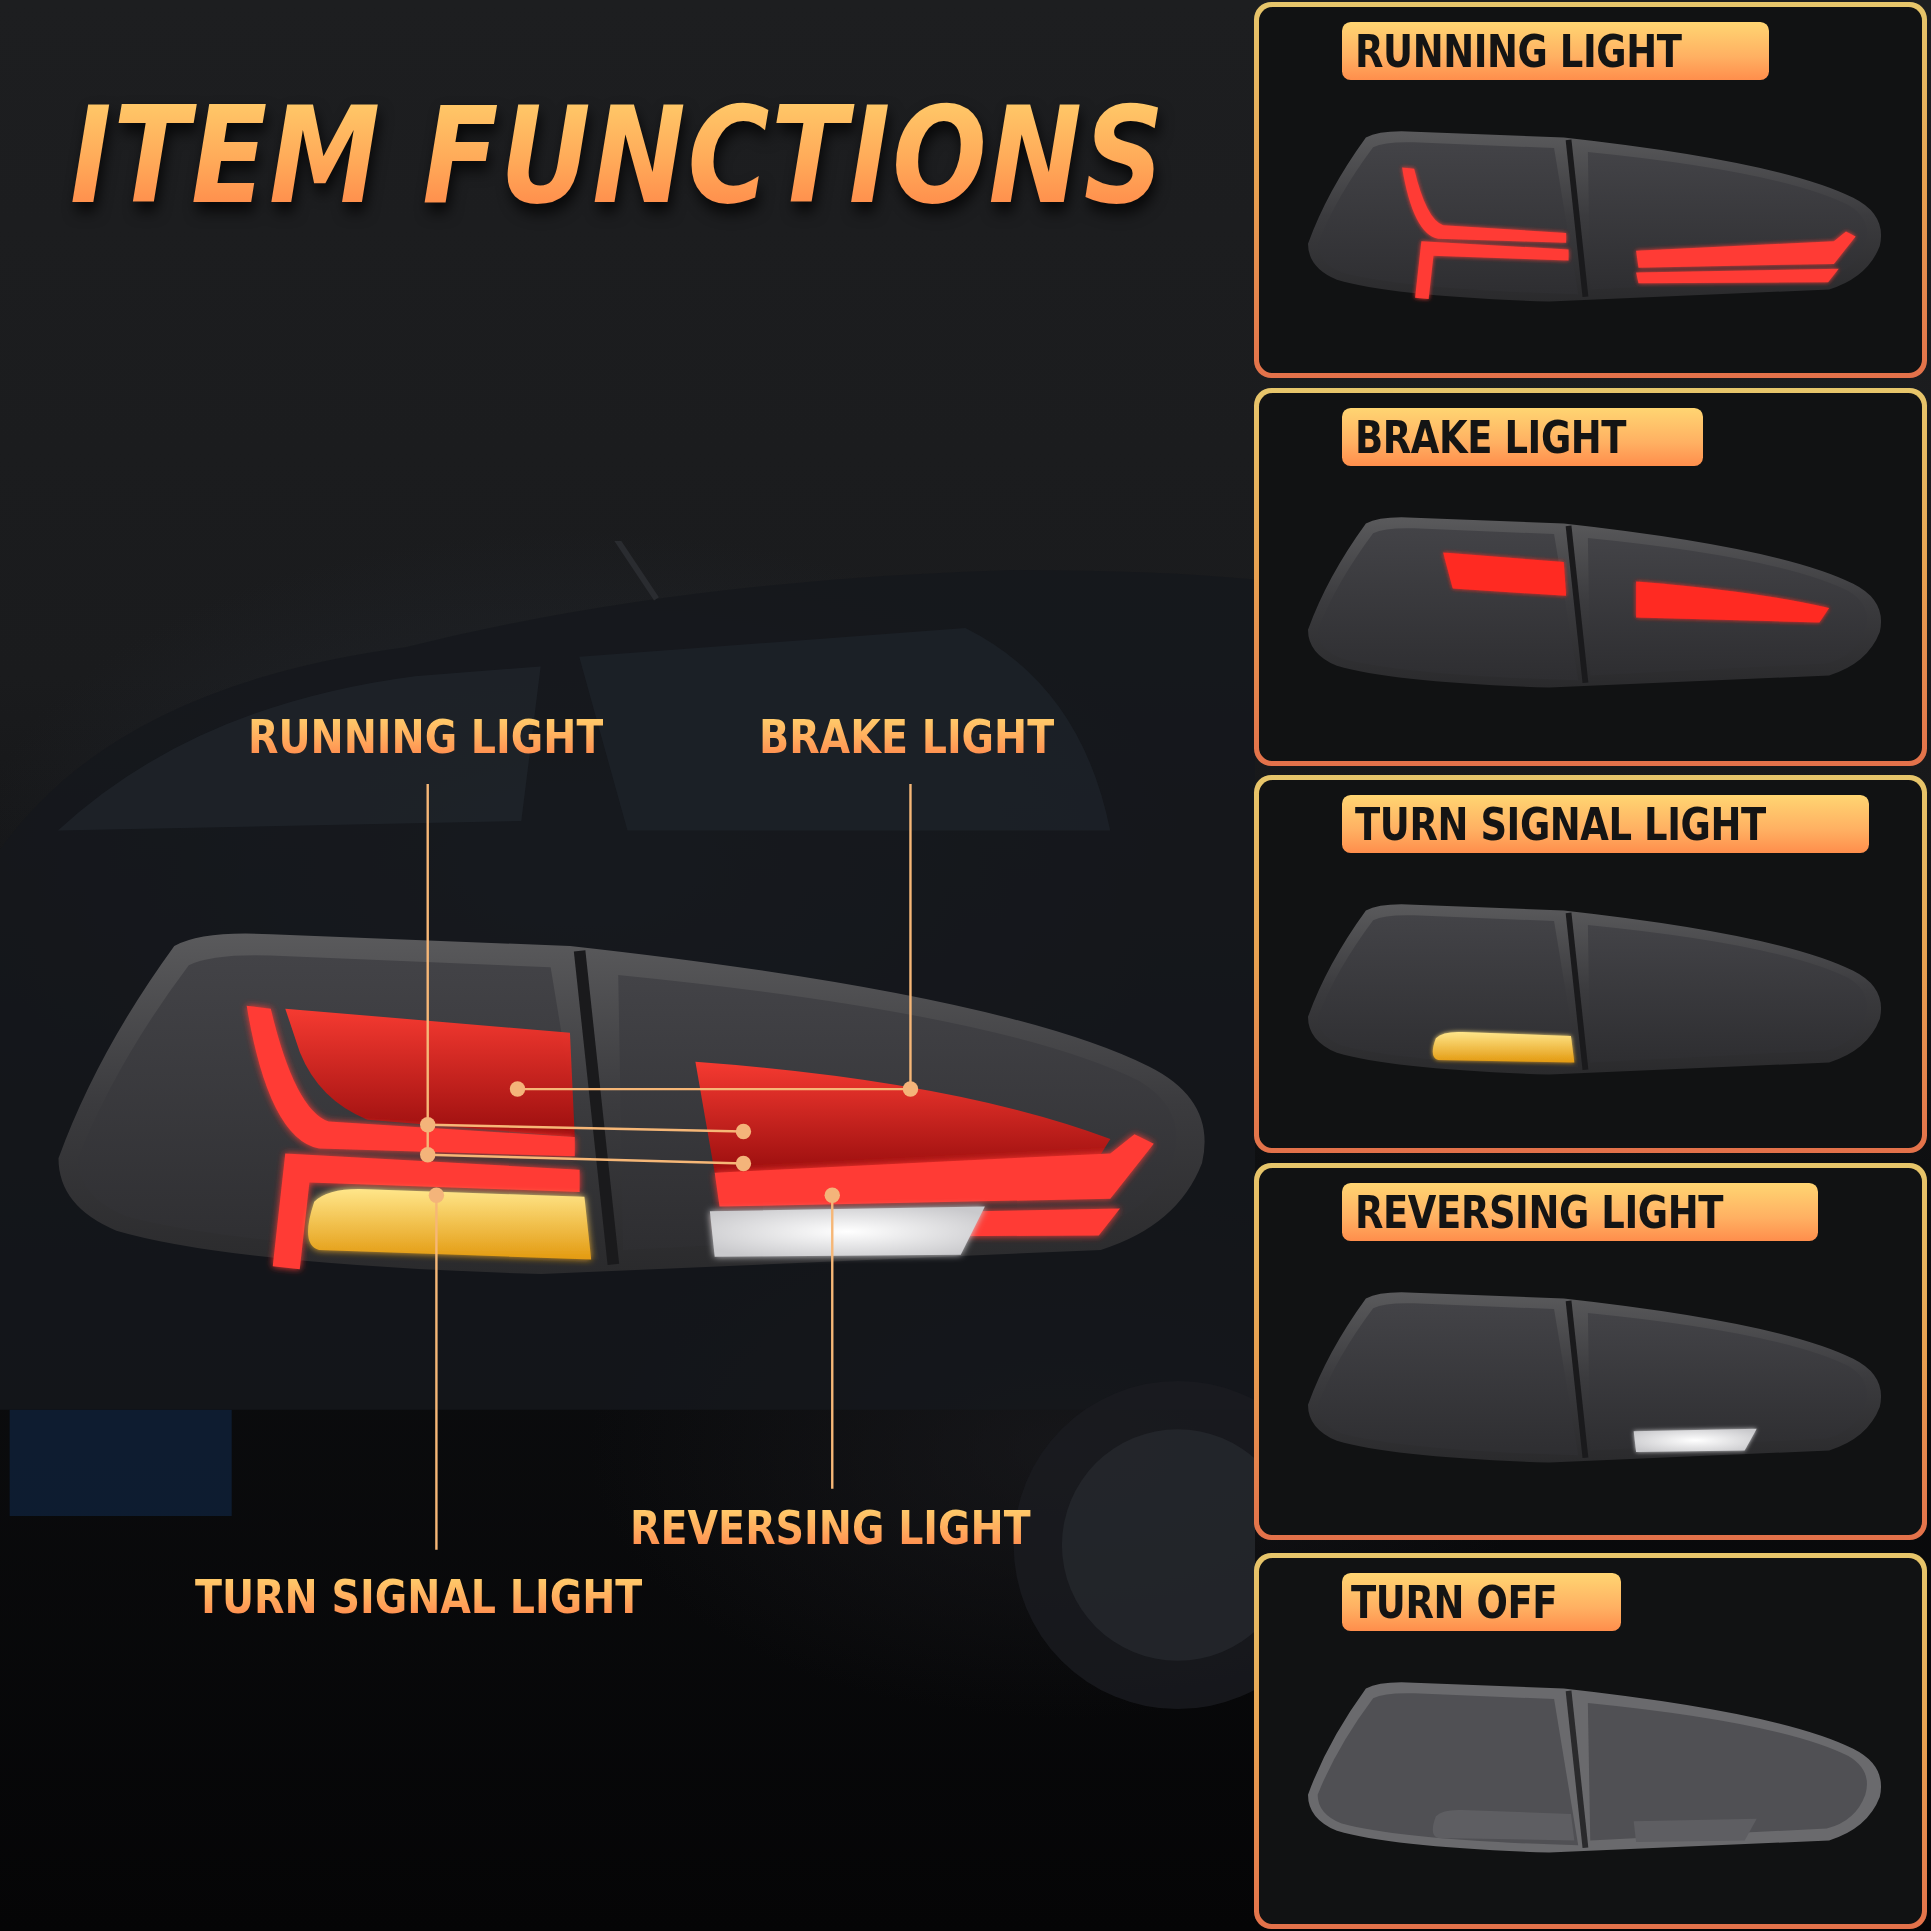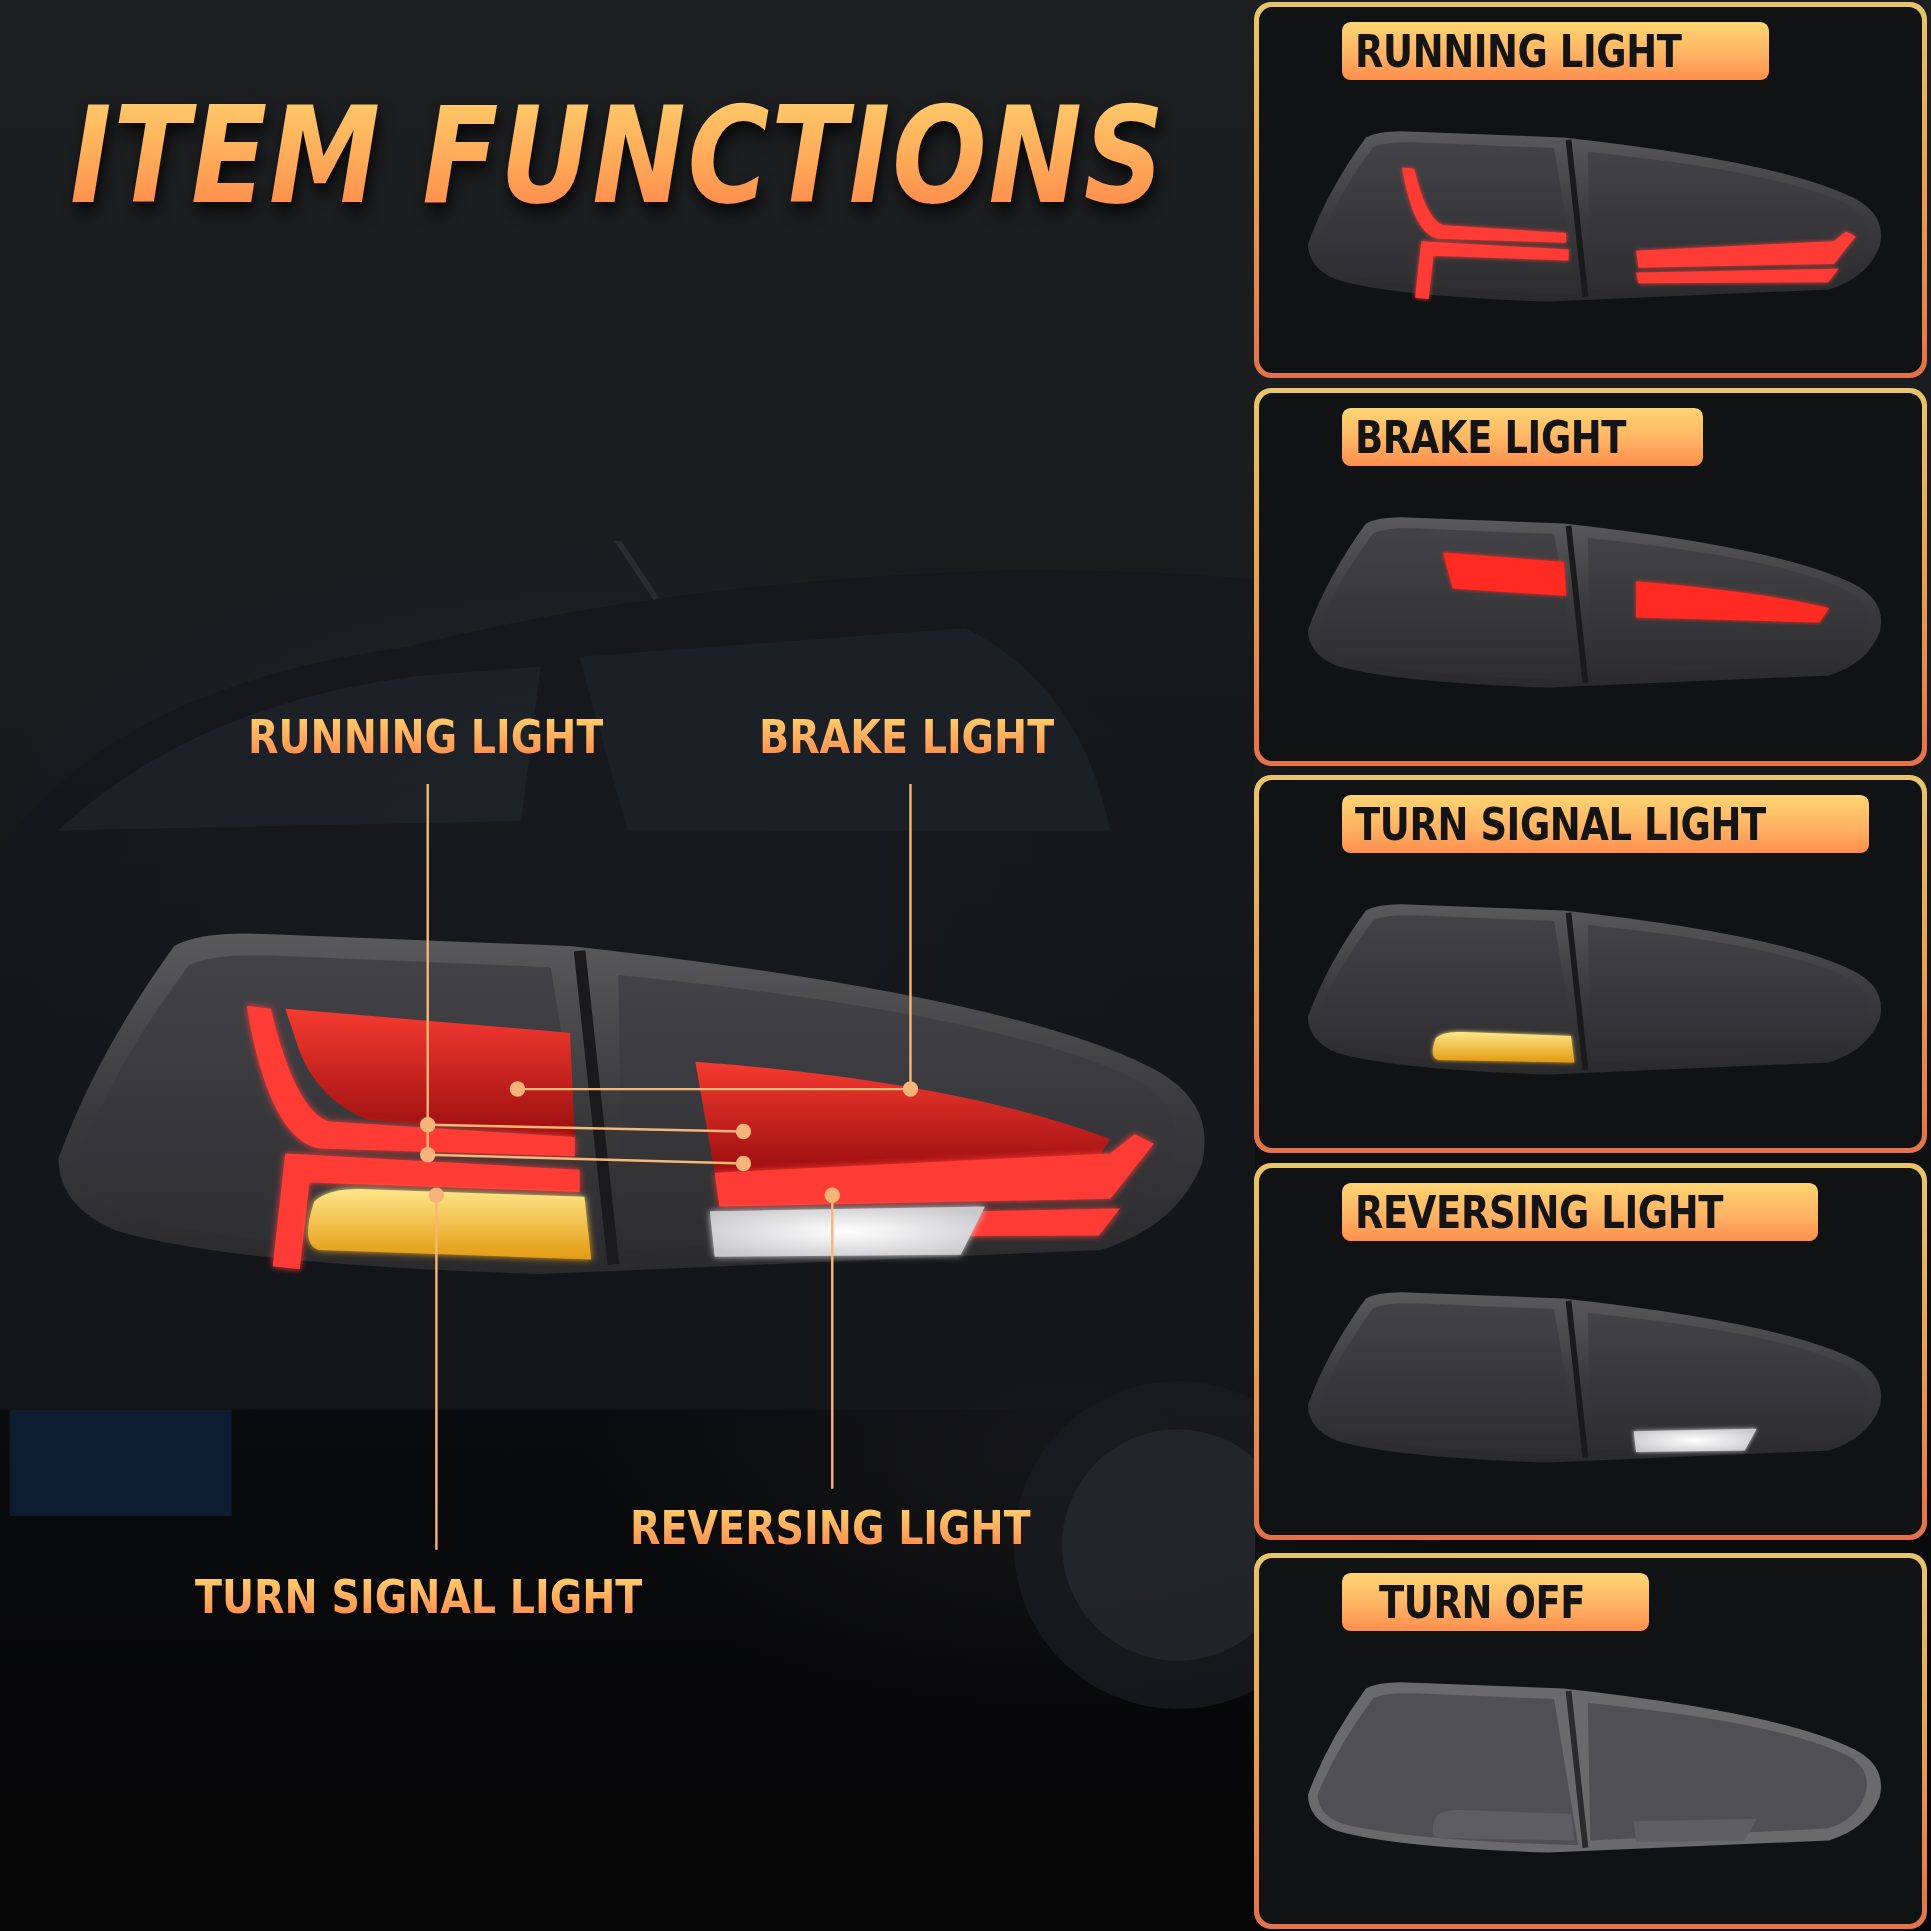--- a/index.html
+++ b/index.html
@@ -212,21 +212,21 @@
       <path d="M695 305 L950 300 L925 345 L700 348 Z" fill="url(#whiteOn)" filter="url(#glow)"></path>
     </svg>
   </div>
 </div>
 
 <div class="panel" style="top:1553px;height:376px;">
   <div class="panel-inner">
     <svg class="panel-arrow" width="48" height="42" viewBox="0 0 50 44">
         <path d="M2 2 L48 22 L2 42 L12 22 Z" fill="#ffa553"></path>
       </svg>
-    <div class="panel-head" style="padding-left:37px;">
+    <div class="panel-head" style="padding-left:9px;">
         <span>TURN OFF</span>
       </div>
     <svg class="thumb" viewBox="0 0 1240 400">
       <path d="M20 250 Q60 140 140 30 Q170 14 240 18 L550 30 Q1000 80 1150 155 Q1220 190 1205 255 Q1180 320 1100 345 L520 370 Q200 360 80 325 Q20 300 20 250 Z" fill="#6a6a6d"></path>
       <path d="M40 250 Q80 150 155 50 Q180 38 240 40 L530 52 L580 355 Q220 345 90 310 Q40 290 40 250 Z" fill="#505054"></path>
       <path d="M600 60 Q1000 100 1140 170 Q1190 200 1175 250 Q1155 305 1095 320 L605 345 Z" fill="#505054"></path>
       <line x1="560" y1="35" x2="595" y2="360" stroke="#2a2a2c" stroke-width="12"></line>
       <path d="M285 295 Q300 280 340 282 L565 290 L572 345 L290 340 Q270 335 285 295 Z" fill="#5e5e62"></path>
       <path d="M695 305 L950 300 L925 345 L700 348 Z" fill="#5e5e62"></path>
     </svg>

